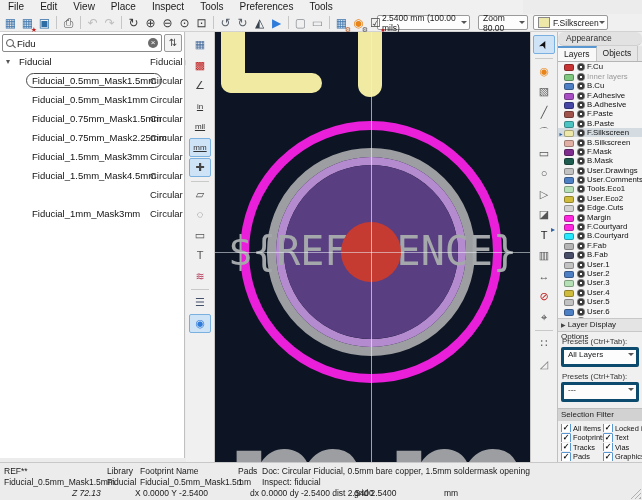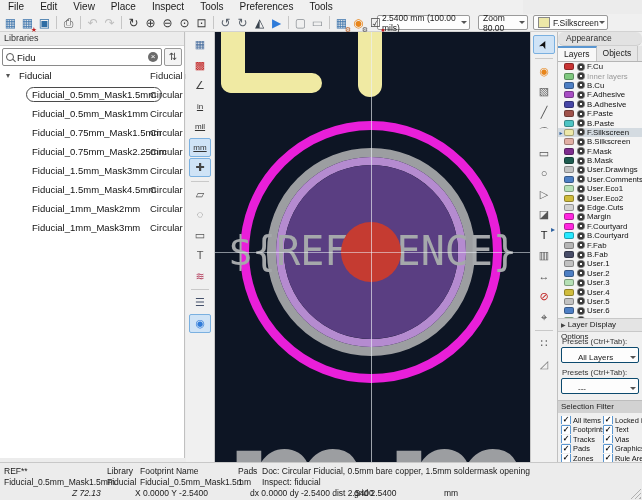--- a/index.html
+++ b/index.html
@@ -58,31 +58,31 @@
   .fab-mm{position:absolute;left:10px;top:378px;font-family:"DejaVu Sans",sans-serif;font-weight:bold;font-size:140px;color:#9C9EA1;letter-spacing:14px;z-index:2;line-height:1;}
   
   .splitter-arrow{position:absolute;left:549px;top:222px;width:8px;height:16px;font-size:8px;color:#2b5f9e;line-height:16px;text-align:center;z-index:6;}
   
   .appearance{position:absolute;left:557px;top:32px;width:85px;height:430px;background:#f0f0f0;border-left:1px solid #c0c0c0;box-sizing:border-box;font-size:8px;}
   .ap-header{height:13px;background:#e2e2e2;border-bottom:1px solid #cfcfcf;font-size:8.5px;line-height:13px;padding-left:8px;color:#333;border-radius:6px;}
   .ap-tabs{height:15px;display:flex;border-bottom:1px solid #b5b5b5;background:#e6e6e6;}
   .ap-tab{padding:0 6px;font-size:8.5px;line-height:14px;color:#222;border-right:1px solid #c5c5c5;}
   .ap-tab.active{background:#f8f8f8;border-top:2px solid #5a96d0;line-height:12px;}
   .layers-list{height:256px;overflow:hidden;background:#f4f4f4;}
-  .layer-row{height:9.4px;display:flex;align-items:center;}
+  .layer-row{height:9.4px;display:flex;align-items:flex-end;}
   .layer-row.selected{background:#d4dbe1;}
   .layer-ind{width:6px;font-size:6px;color:#2b5f9e;text-align:center;flex:0 0 auto;}
   .swatch{width:10px;height:7px;border-radius:2px;border:1px solid rgba(0,0,0,.3);flex:0 0 auto;box-sizing:border-box;}
   .eye{width:8px;height:8px;border-radius:50%;margin:0 2px 0 3px;flex:0 0 auto;background:radial-gradient(circle,#ffffff 0 15%,#3a3a3a 16% 60%,#777 61% 100%);}
   .layer-name{font-size:7.8px;color:#111;white-space:nowrap;}
   .layer-name.dim{color:#9a9a9a;}
   .ldo{height:12px;background:#e4e4e4;border-top:1px solid #c8c8c8;border-bottom:1px solid #c8c8c8;font-size:8px;line-height:12px;padding-left:3px;color:#222;}
   .ldo .tri{font-size:6px;margin-right:2px;color:#444;}
   .ap-label{margin:5px 12px 1px 4px;color:#333;font-size:7.8px;}
-  .ap-dd{margin:1px 3px 0 3px;height:14px;background:#fdfdfd;border:1px solid #0c4a6e;border-radius:2px;display:flex;align-items:flex-end;font-size:8px;padding:0 2px 0 16px;color:#1a1a1a;}
+  .ap-dd{margin:1px 3px 0 3px;height:14px;background:#fdfdfd;border:3px solid #0c4a6e;border-radius:2px;display:flex;align-items:flex-start;font-size:8px;padding:0 2px 0 4px;color:#1a1a1a;}
   .sf-header{height:12px;background:#d2d2d2;border-top:1px solid #bdbdbd;font-size:8px;line-height:12px;padding-left:3px;color:#222;margin-top:6px;}
   .filter-grid{display:grid;grid-template-columns:42px 42px;padding:3px 0 0 3px;row-gap:1.2px;}
   .filter-item{display:flex;align-items:center;height:8.3px;overflow:hidden;}
   .cb{width:8px;height:8px;background:#fff;border:1px solid #5a96d0;border-radius:1px;font-size:8px;line-height:8px;text-align:center;color:#111;margin-right:2px;flex:0 0 auto;font-weight:bold;}
   .cb-label{font-size:7.4px;color:#111;white-space:nowrap;}
   
   .statusbar{position:absolute;left:0;top:462px;width:642px;height:38px;background:#ececec;border-top:1px solid #c8c8c8;font-size:8.5px;box-sizing:border-box;}
   .sb{position:absolute;white-space:nowrap;color:#1a1a1a;}
   .grip{position:absolute;right:1px;bottom:1px;width:11px;height:11px;background:repeating-linear-gradient(135deg,transparent 0 2px,#b0b0b0 2px 3px);clip-path:polygon(100% 0,100% 100%,0 100%);}
 </style>
@@ -182,21 +182,20 @@
         <span class="tb-glyph" style="color: rgb(232, 133, 26);">◉</span>
         <span class="tb-badge" style="color: rgb(85, 85, 85);">⚙</span>
       </span>
       <span class="tb-btn">
         <span class="tb-glyph" style="color: rgb(68, 68, 68);">☑</span>
         <span class="tb-badge" style="color: rgb(192, 32, 32);">●</span>
       </span>
     </div>
 
   <div class="left-panel">
-    <div class="lp-caption">Libraries</div>
     <div class="lp-search">
       <div class="search-box">
         <span class="mag"></span>
         <span class="search-text">Fidu</span>
         <span class="clear-btn">×</span>
       </div>
       <span class="sort-btn">⇅</span>
     </div>
     <div class="lib-rows" id="lib-rows">
         <div class="lib-row group">
@@ -222,21 +221,20 @@
         </div>
         <div class="lib-row">
           <span class="lib-label">Fiducial_1.5mm_Mask3mm</span>
           <span class="lib-desc">Circular Fid</span>
         </div>
         <div class="lib-row">
           <span class="lib-label">Fiducial_1.5mm_Mask4.5mm</span>
           <span class="lib-desc">Circular Fid</span>
         </div>
         <div class="lib-row">
-          <span class="lib-label">Fiducial_1mm_Mask2mm</span>
           <span class="lib-desc">Circular Fid</span>
         </div>
         <div class="lib-row">
           <span class="lib-label">Fiducial_1mm_Mask3mm</span>
           <span class="lib-desc">Circular Fid</span>
         </div>
       </div>
   </div>
 
   <div class="vtb left" id="left-toolbar">
@@ -442,21 +440,21 @@
         <div class="layer-row">
           <span class="layer-ind"></span>
           <span class="swatch" style="background: rgb(77, 127, 196);"></span>
           <span class="eye"></span>
           <span class="layer-name">User.Comments</span>
         </div>
         <div class="layer-row">
           <span class="layer-ind"></span>
           <span class="swatch" style="background: rgb(181, 224, 181);"></span>
           <span class="eye"></span>
-          <span class="layer-name">User.Eco1</span>
+          <span class="layer-name">Tools.Eco1</span>
         </div>
         <div class="layer-row">
           <span class="layer-ind"></span>
           <span class="swatch" style="background: rgb(208, 188, 60);"></span>
           <span class="eye"></span>
           <span class="layer-name">User.Eco2</span>
         </div>
         <div class="layer-row">
           <span class="layer-ind"></span>
           <span class="swatch" style="background: rgb(210, 210, 210);"></span>

